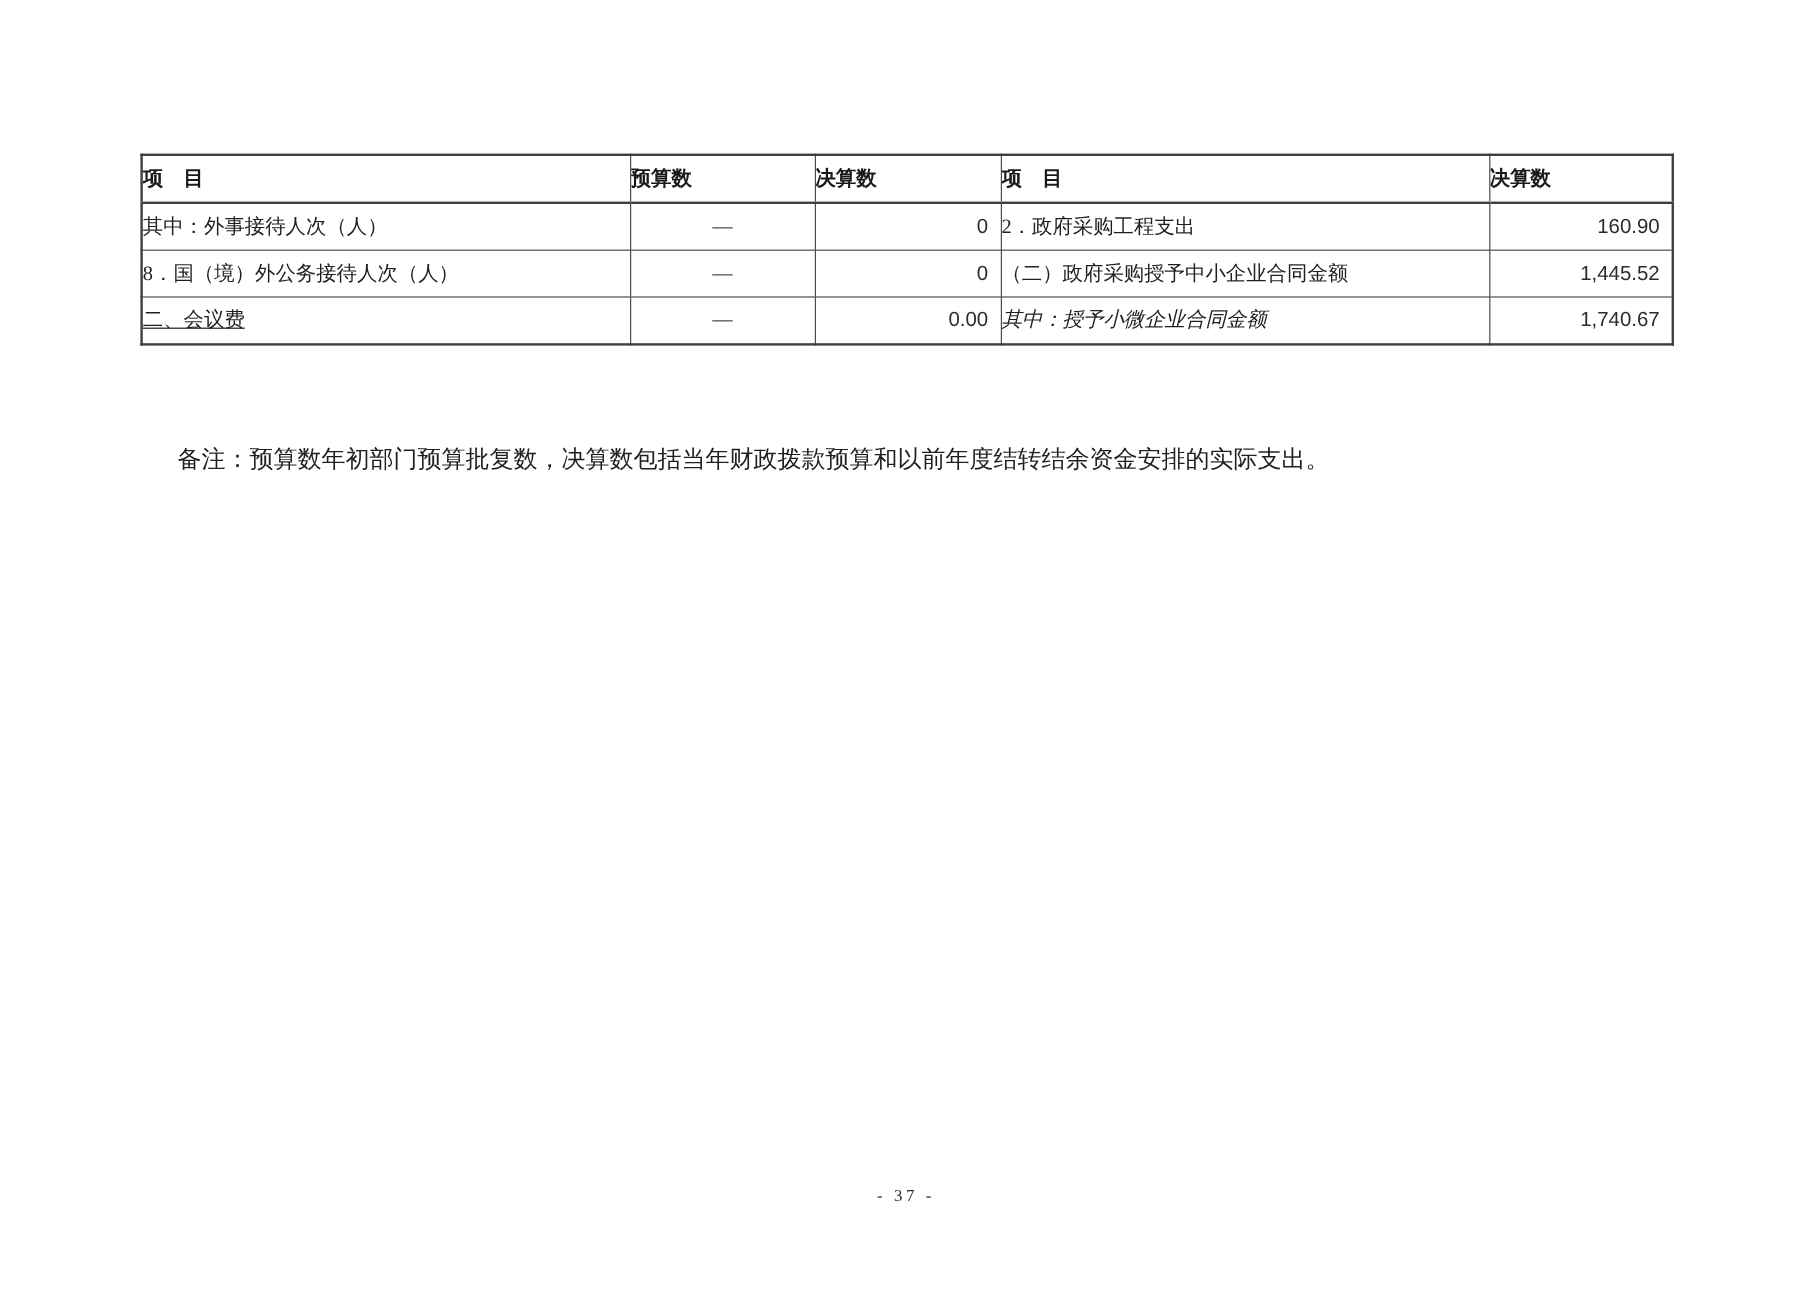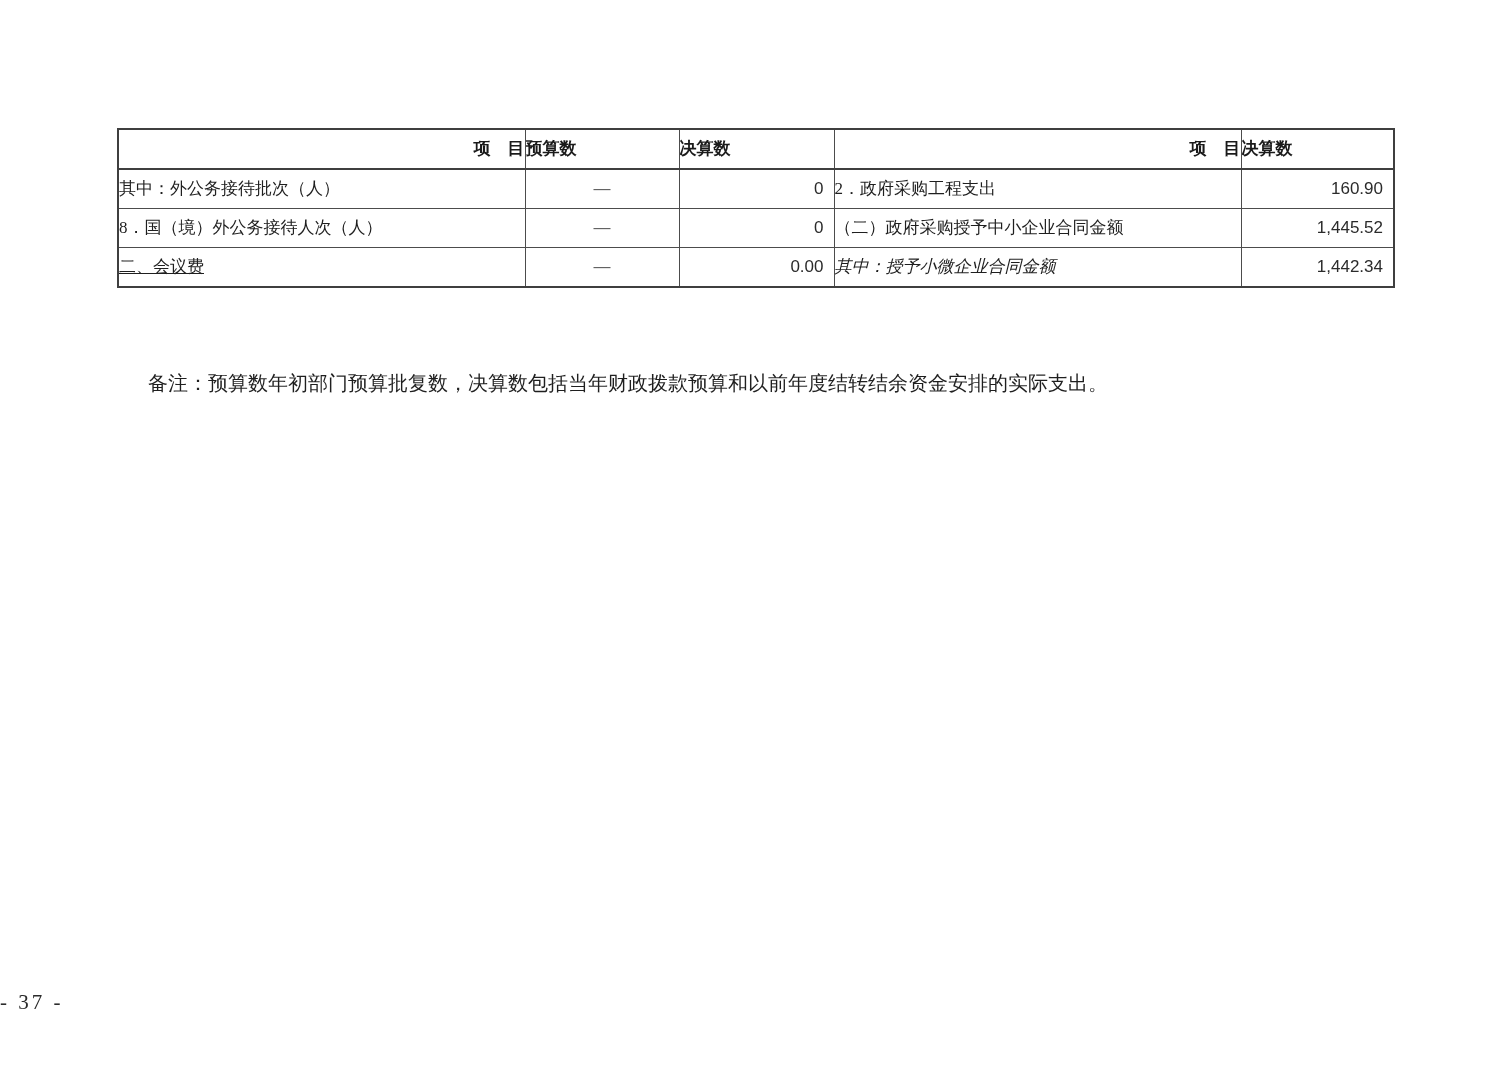--- a/index.html
+++ b/index.html
@@ -40,21 +40,21 @@
     white-space: nowrap;
     overflow: hidden;
     vertical-align: middle;
   }
   .budget-table thead th {
     border-bottom: 2px solid #3f3f3f;
     font-family: "Liberation Sans", sans-serif;
     font-weight: 700;
     color: #1a1a1a;
   }
-  th.h-item { text-align: right; }
+  th.h-item { text-align: left; }
   th.h-num  { text-align: left; padding-right: 10px; }
 
   td.item {
     text-align: left;
     font-family: "Liberation Serif", serif;
     color: #1f1f1f;
   }
   td.num {
     text-align: right;
     padding-right: 10px;
@@ -86,22 +86,23 @@
     line-height: 20px;
     color: #1f1f1f;
   }
 
   
   .page-number {
     position: absolute;
     left: 0;
     top: 990px;
     width: 100%;
+    text-align: center;
     font-family: "Liberation Serif", serif;
-    font-size: 21px;
+    font-size: 14px;
     letter-spacing: 3px;
     color: #2b2b2b;
   }
 </style>
 </head>
 <body>
 
 <div class="canvas">
 
   <table class="budget-table">
@@ -116,39 +117,39 @@
       <tr>
         <th class="h-item">项　目</th>
         <th class="h-num">预算数</th>
         <th class="h-num">决算数</th>
         <th class="h-item">项　目</th>
         <th class="h-num">决算数</th>
       </tr>
     </thead>
     <tbody>
       <tr>
-        <td class="item ind-sub2">其中：外公务接待批次（人）</td>
+        <td class="item ind-sub2">其中：外事接待人次（人）</td>
         <td class="dash">—</td>
         <td class="num">0</td>
         <td class="item ind-rnum">2．政府采购工程支出</td>
         <td class="num">160.90</td>
       </tr>
       <tr>
         <td class="item ind-sub1">8．国（境）外公务接待人次（人）</td>
         <td class="dash">—</td>
         <td class="num">0</td>
         <td class="item ind-rpar">（二）政府采购授予中小企业合同金额</td>
         <td class="num">1,445.52</td>
       </tr>
       <tr>
         <td class="item ind-top">二、会议费</td>
         <td class="dash">—</td>
         <td class="num">0.00</td>
         <td class="item ind-rsub">其中：授予小微企业合同金额</td>
-        <td class="num">1,442.34</td>
+        <td class="num">1,740.67</td>
       </tr>
     </tbody>
   </table>
 
   <p class="note">备注：预算数年初部门预算批复数，决算数包括当年财政拨款预算和以前年度结转结余资金安排的实际支出。</p>
 
   <div class="page-number">- 37 -</div>
 
 </div>
 

